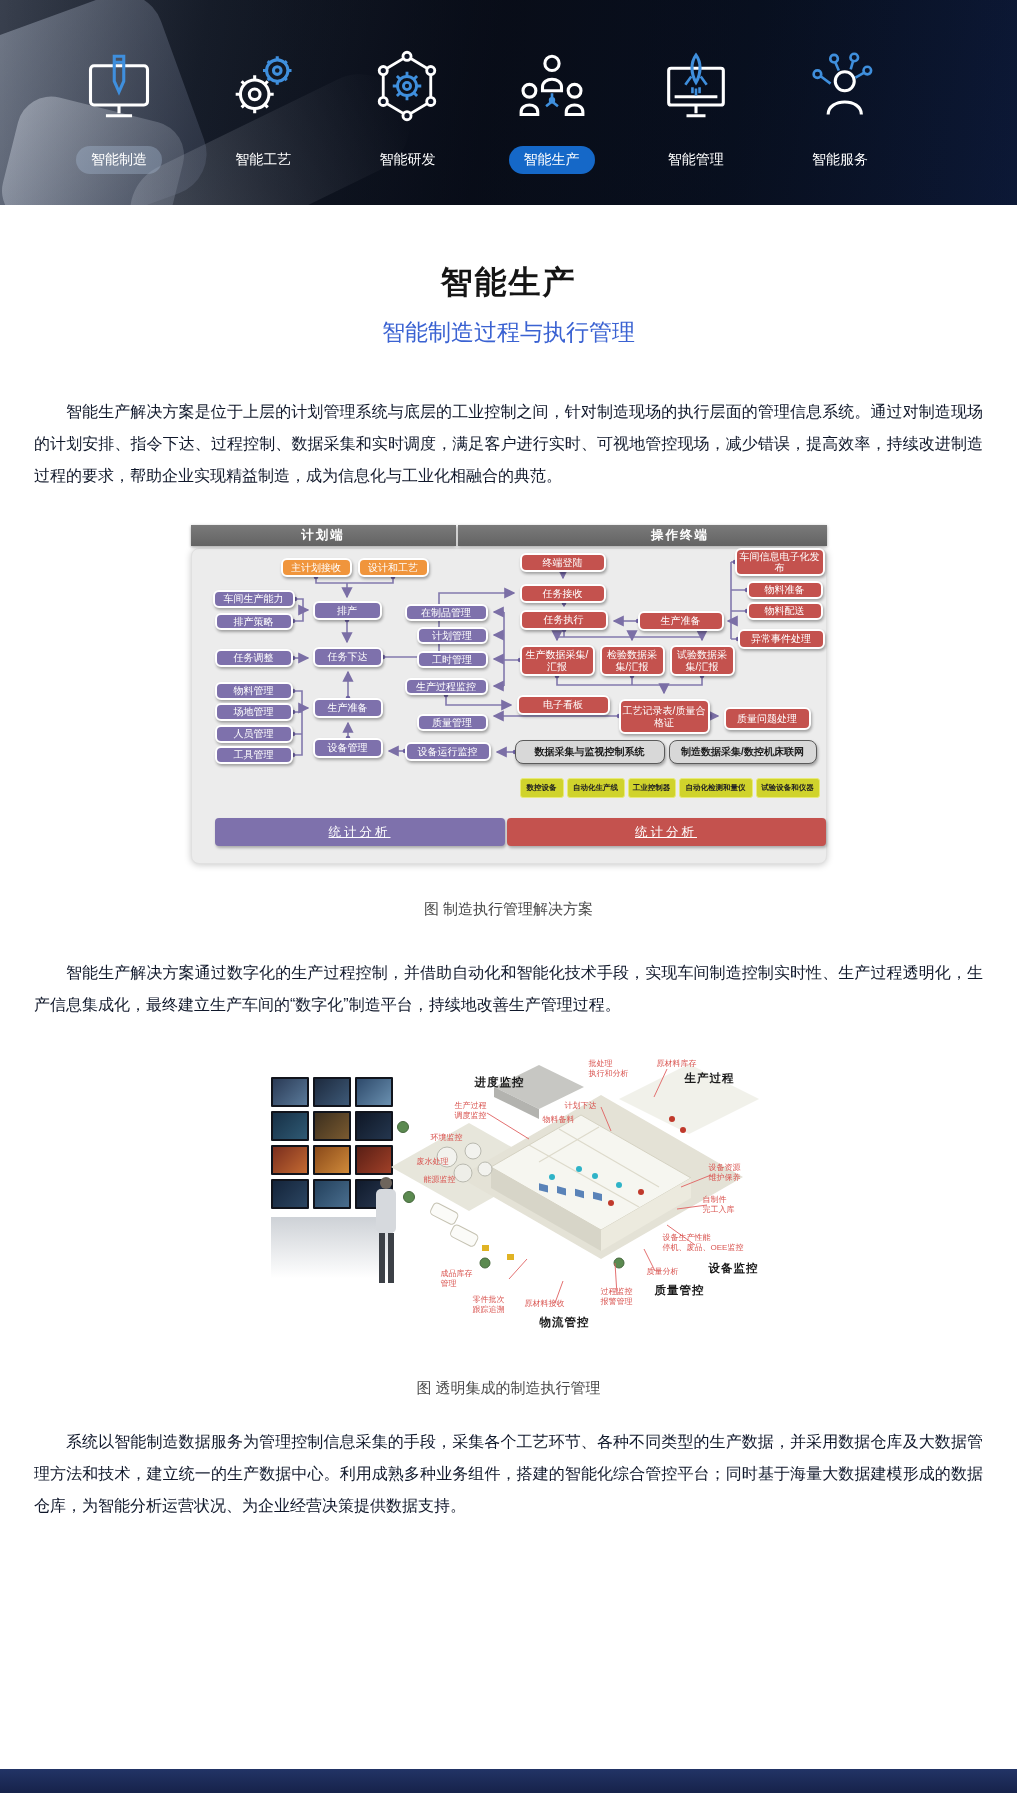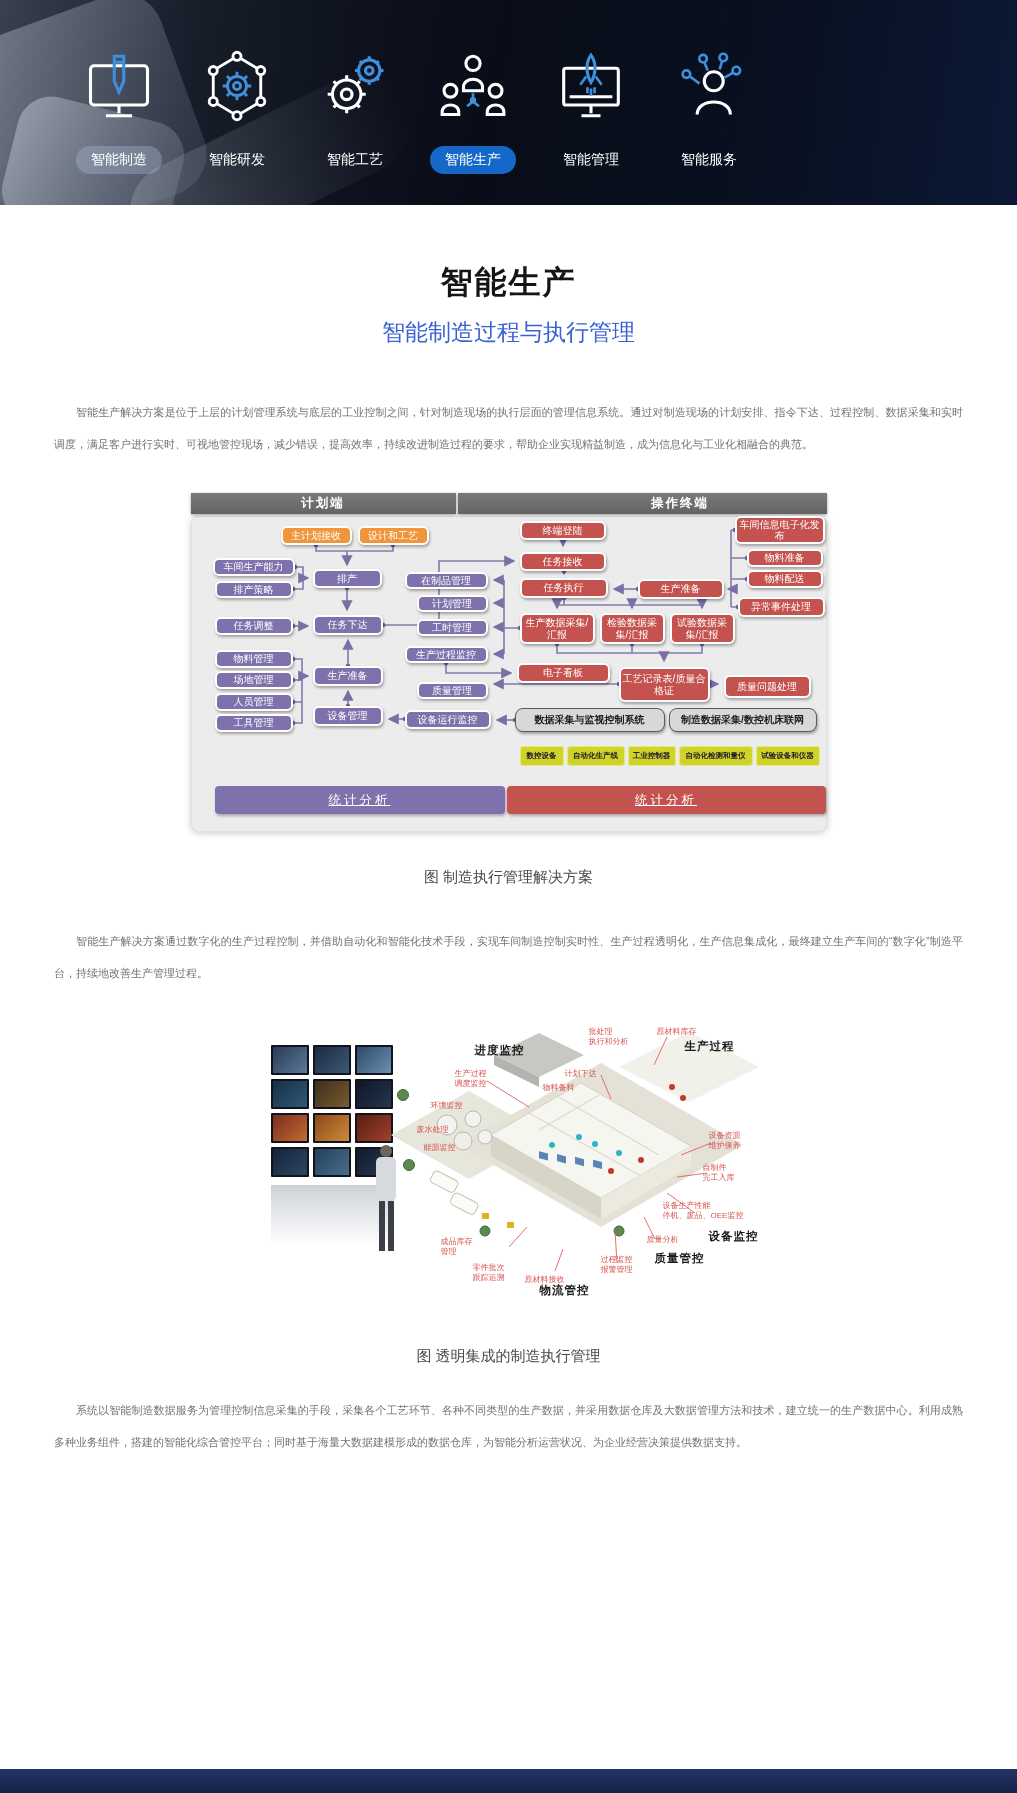--- a/index.html
+++ b/index.html
@@ -9,31 +9,31 @@
   
   .hero { position: relative; height: 205px; overflow: hidden;
     background: linear-gradient(100deg,#39404e 0%,#1b222f 20%,#0b101d 48%,#091224 72%,#0d1a3a 100%); }
   .hero .puzzle1 { position:absolute; left:-60px; top:18px; width:250px; height:210px; border-radius:42px;
     background: linear-gradient(135deg,#aeb6c4,#49536a); transform: rotate(-20deg); opacity:.55; }
   .hero .puzzle2 { position:absolute; left:8px; top:108px; width:170px; height:130px; border-radius:34px;
     background: linear-gradient(120deg,#cdd3de,#6a7488); transform: rotate(14deg); opacity:.5; }
   .hero .hand-streak { position:absolute; left:120px; top:118px; width:300px; height:100px; border-radius:50px;
     background: linear-gradient(90deg, rgba(196,203,216,.34), rgba(196,203,216,0)); transform: rotate(-26deg); }
   .hero .hero-shade { position:absolute; inset:0; background: linear-gradient(90deg, rgba(6,10,20,0) 0%, rgba(6,10,20,.55) 46%, rgba(6,10,20,.1) 100%); }
-  .nav-row { position: relative; z-index: 2; height: 100%; display: flex; justify-content: flex-start; padding: 0 118px 4px 60px; }
+  .nav-row { position: relative; z-index: 2; height: 100%; display: flex; justify-content: space-between; padding: 0 118px 4px 60px; }
   .nav-item { width: 118px; display: flex; flex-direction: column; align-items: center; padding-top: 48px; cursor: pointer; }
   .nav-item svg { width: 76px; height: 76px; display: block; }
   .nav-label { margin-top: 22px; font-size: 14px; color: #fff; padding: 5px 15px; border-radius: 14px; white-space: nowrap; }
   .nav-item.highlight .nav-label { background: rgba(173,192,221,.34); }
   .nav-item.active .nav-label { background: #1568c8; }
 
   
   .page-title { margin-top: 56px; text-align: center; font-size: 32px; font-weight: bold; color: #151515; letter-spacing: 2px; }
   .page-subtitle { margin-top: 12px; text-align: center; font-size: 23px; color: #3a62d2; }
-  .para { margin-top: 48px; padding: 0 54px; font-size: 11px; line-height: 32px; color: #737373; text-align: justify; text-indent: 2em; }
+  .para { margin-top: 48px; padding: 0 34px; font-size: 16px; line-height: 32px; color: #0f172a; text-align: justify; text-indent: 2em; }
   .para.p2 { margin-top: 38px; } .para.p3 { margin-top: 36px; } .para.p4 { margin-top: 28px; }
   .fig-caption { margin-top: 34px; text-align: center; font-size: 15px; color: #4a4a4a; }
   .fig-caption.c2 { margin-top: 40px; }
 
   
   .diagram { position: relative; width: 644px; height: 344px; margin: 30px auto 0; }
   .diag-body { position: absolute; left: 4px; right: 4px; top: 26px; bottom: 2px; background: #ececec;
     border-radius: 8px; border: 1px solid #e0e0e0; box-shadow: 0 1px 7px rgba(0,0,0,.22); }
   .diag-head { position: absolute; top: 3px; height: 21px; background: linear-gradient(#7a7a7a,#636363); color: #fff;
     font-size: 12.5px; font-weight: bold; display: flex; align-items: center; justify-content: center;
@@ -92,49 +92,49 @@
       <div class="nav-item highlight">
         <svg viewBox="0 0 64 64" fill="none" stroke="#fff" stroke-width="2.6">
           <rect x="8" y="15" width="48" height="33" rx="3"></rect>
           <path d="M32 48 V55 M21 57 H43"></path>
           <path d="M28 7 h8 v21 l-4 9 -4 -9 z M28 12 h8" stroke="#3f8fdd"></path>
         </svg>
         <span class="nav-label">智能制造</span>
       </div>
 
       <div class="nav-item">
+        <svg viewBox="0 0 64 64" fill="none" stroke="#fff" stroke-width="2.6">
+          <circle cx="25" cy="39" r="12"></circle>
+            <circle cx="25" cy="39" r="4.5"></circle>
+          <path d="M25 23 V27 M25 51 V55 M9 39 H13 M37 39 H41 M14 28 L17 31 M33 47 L36 50 M36 28 L33 31 M17 47 L14 50"></path>
+          <g stroke="#3f8fdd">
+              <circle cx="44" cy="19" r="9"></circle>
+              <circle cx="44" cy="19" r="3.2"></circle>
+          <path d="M44 7 V10 M44 28 V31 M32 19 H35 M53 19 H56 M36 11 L38.5 13.5 M49.5 24.5 L52 27 M52 11 L49.5 13.5 M38.5 24.5 L36 27"></path>
+            </g>
+        </svg>
+        <span class="nav-label">智能工艺</span>
+      </div>
+
+      <div class="nav-item">
         <svg viewBox="0 0 64 64" fill="none" stroke="#fff" stroke-width="2.4">
           <polygon points="32,7 52,19 52,45 32,57 12,45 12,19"></polygon>
           <circle cx="32" cy="7" r="3.4" fill="#0d1426"></circle>
             <circle cx="52" cy="19" r="3.4" fill="#0d1426"></circle>
           <circle cx="52" cy="45" r="3.4" fill="#0d1426"></circle>
             <circle cx="32" cy="57" r="3.4" fill="#0d1426"></circle>
           <circle cx="12" cy="45" r="3.4" fill="#0d1426"></circle>
             <circle cx="12" cy="19" r="3.4" fill="#0d1426"></circle>
           <g stroke="#3f8fdd">
               <circle cx="32" cy="32" r="8"></circle>
               <circle cx="32" cy="32" r="3"></circle>
           <path d="M32 20 V24 M32 40 V44 M20 32 H24 M40 32 H44 M23.5 23.5 L26.5 26.5 M37.5 37.5 L40.5 40.5 M40.5 23.5 L37.5 26.5 M26.5 37.5 L23.5 40.5"></path>
             </g>
         </svg>
         <span class="nav-label">智能研发</span>
-      </div>
-
-      <div class="nav-item">
-        <svg viewBox="0 0 64 64" fill="none" stroke="#fff" stroke-width="2.6">
-          <circle cx="25" cy="39" r="12"></circle>
-            <circle cx="25" cy="39" r="4.5"></circle>
-          <path d="M25 23 V27 M25 51 V55 M9 39 H13 M37 39 H41 M14 28 L17 31 M33 47 L36 50 M36 28 L33 31 M17 47 L14 50"></path>
-          <g stroke="#3f8fdd">
-              <circle cx="44" cy="19" r="9"></circle>
-              <circle cx="44" cy="19" r="3.2"></circle>
-          <path d="M44 7 V10 M44 28 V31 M32 19 H35 M53 19 H56 M36 11 L38.5 13.5 M49.5 24.5 L52 27 M52 11 L49.5 13.5 M38.5 24.5 L36 27"></path>
-            </g>
-        </svg>
-        <span class="nav-label">智能工艺</span>
       </div>
 
       <div class="nav-item active">
         <svg viewBox="0 0 64 64" fill="none" stroke="#fff" stroke-width="2.6">
           <circle cx="32" cy="13" r="6"></circle>
           <path d="M24 33 c0 -9 16 -9 16 0 v3 h-16 z"></path>
           <g stroke="#3f8fdd" stroke-width="2.2">
               <path d="M32 38 v7 M32 45 l-5 4 M32 45 l5 4"></path>
               <circle cx="32" cy="44" r="1.6"></circle>
             </g>
@@ -410,21 +410,21 @@
 维护保养</div>
         <div class="fig2-label red" style="left: 444px; top: 138px;">自制件
 完工入库</div>
         <div class="fig2-label red" style="left: 404px; top: 176px;">设备生产性能
 停机、废品、OEE监控</div>
         <div class="fig2-label red" style="left: 388px; top: 210px;">质量分析</div>
         <div class="fig2-label red" style="left: 182px; top: 212px;">成品库存
 管理</div>
         <div class="fig2-label red" style="left: 214px; top: 238px;">零件批次
 跟踪追溯</div>
-        <div class="fig2-label red" style="left: 266px; top: 242px; margin-top: 8px;">原材料接收</div>
+        <div class="fig2-label red" style="left: 266px; top: 242px;">原材料接收</div>
         <div class="fig2-label red" style="left: 342px; top: 230px;">过程监控
 报警管理</div>
       </div>
   </div>
 
   <div class="fig-caption c2">图 透明集成的制造执行管理</div>
 
   <p class="para p4">系统以智能制造数据服务为管理控制信息采集的手段，采集各个工艺环节、各种不同类型的生产数据，并采用数据仓库及大数据管理方法和技术，建立统一的生产数据中心。利用成熟多种业务组件，搭建的智能化综合管控平台；同时基于海量大数据建模形成的数据仓库，为智能分析运营状况、为企业经营决策提供数据支持。</p>
 
   <div class="footer"></div>

